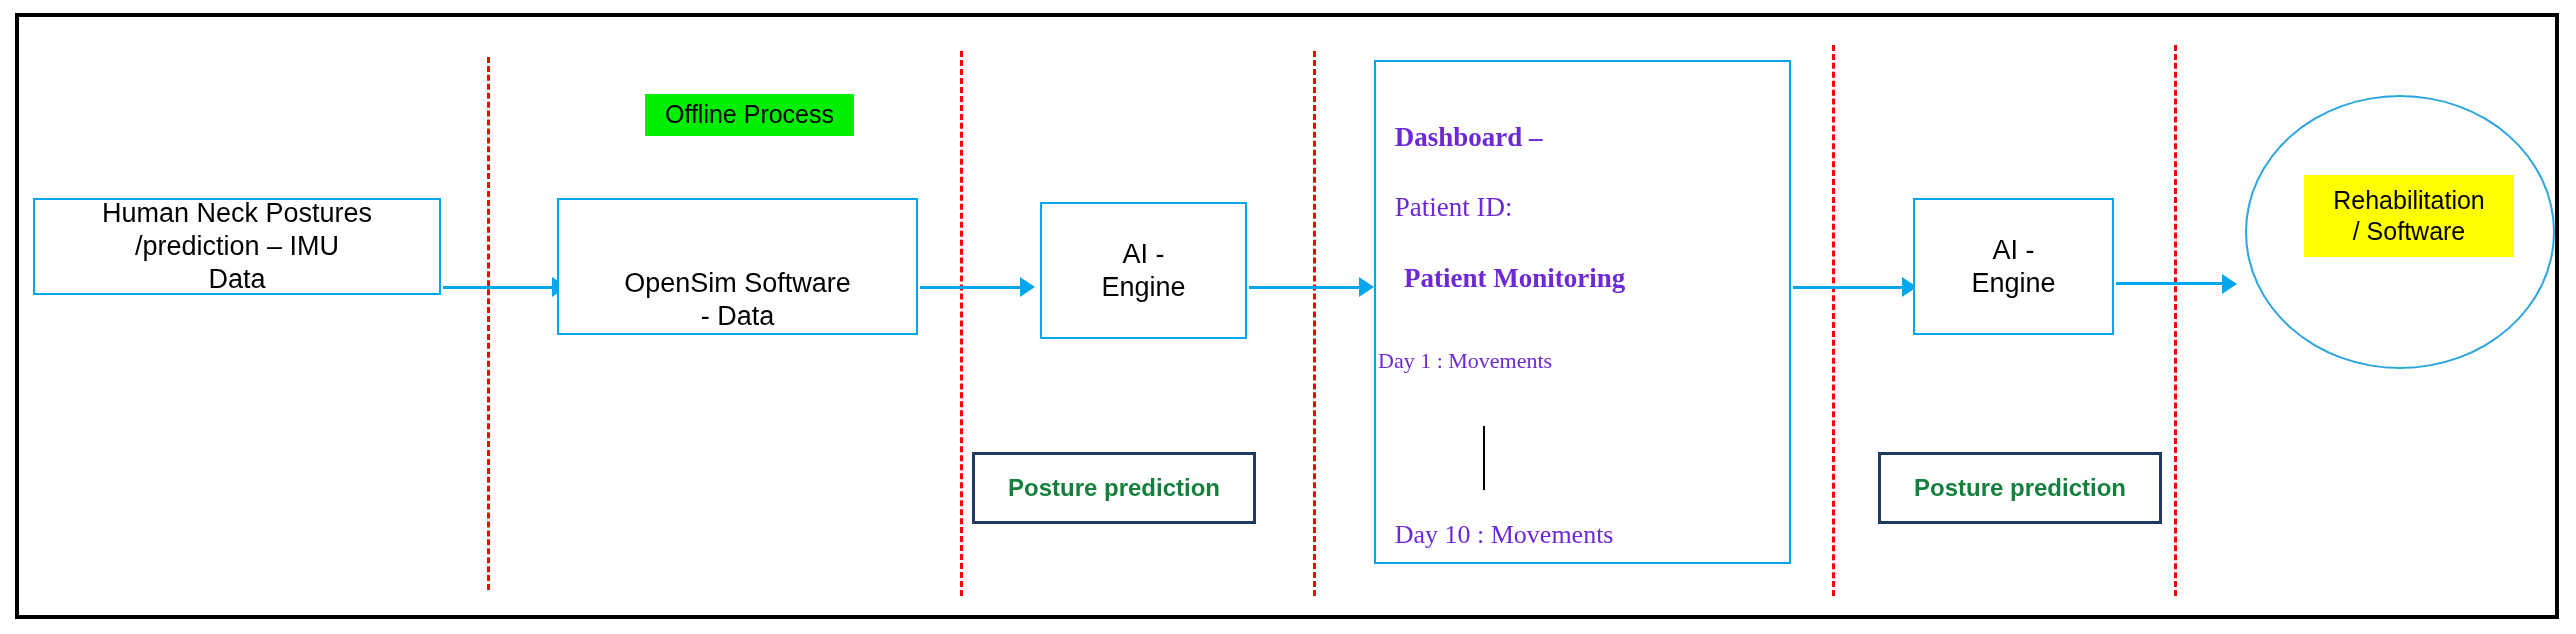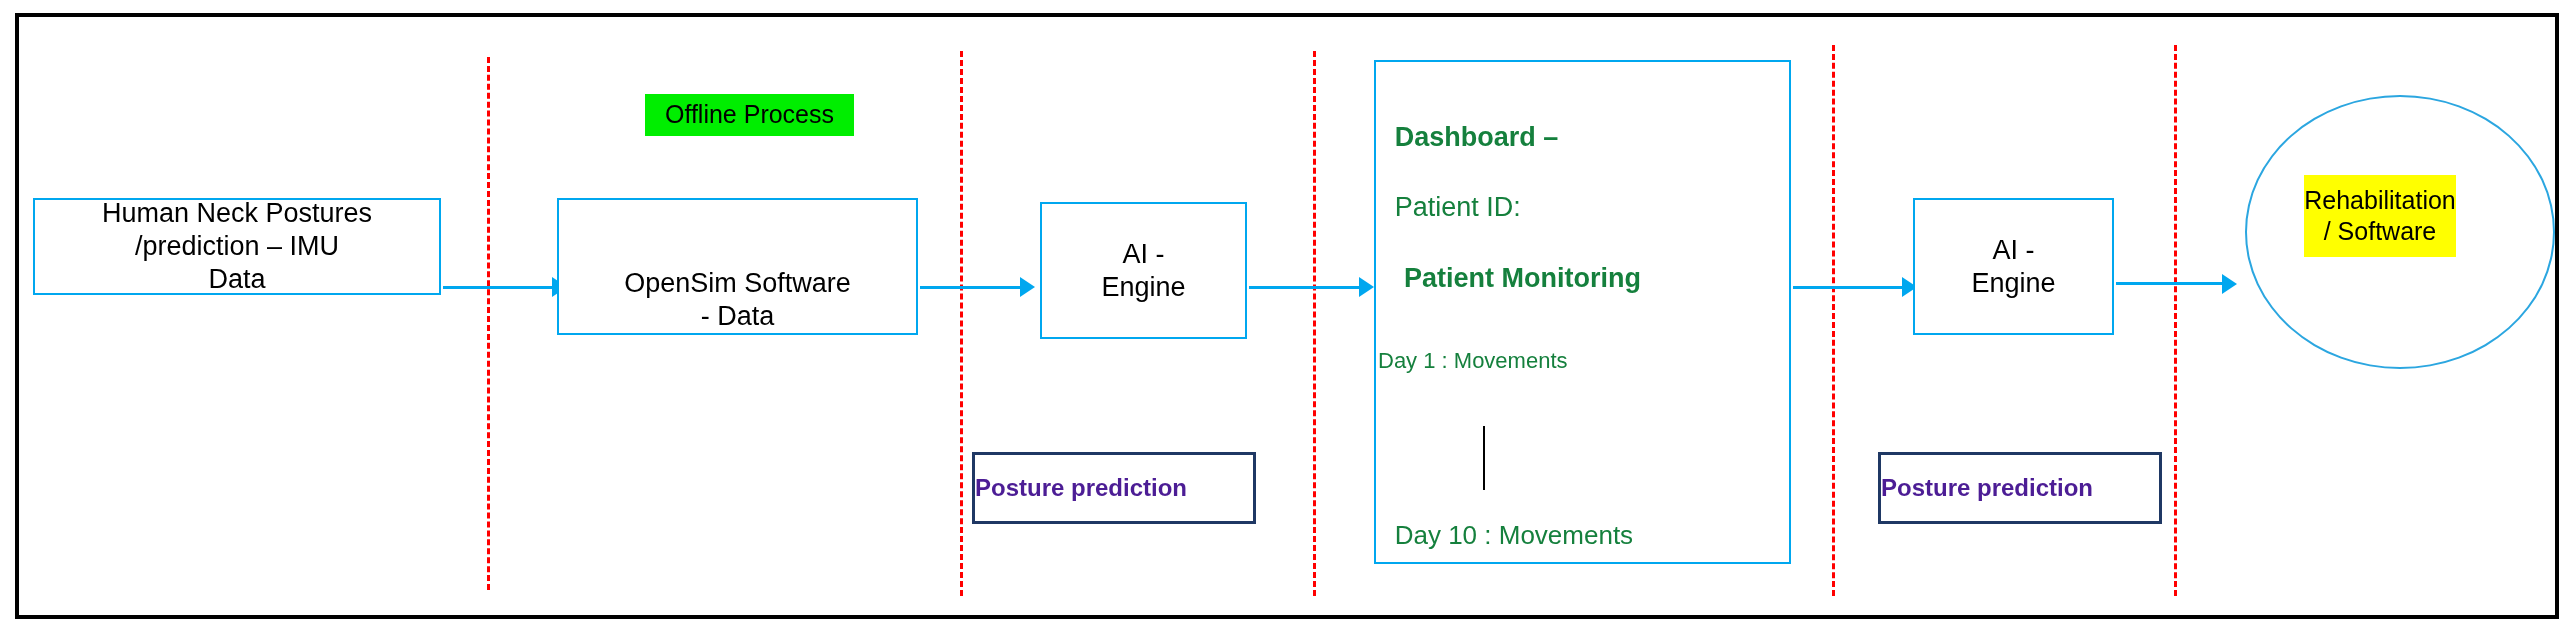--- a/index.html
+++ b/index.html
@@ -52,37 +52,39 @@
   .pbox .txt { width: 100%; padding: 0 4.7px; box-sizing: border-box; }
 
   
   .nbox {
     position: absolute;
     box-sizing: border-box;
     border: 3.5px solid #1f3864;
     background: #ffffff;
     display: flex;
     align-items: center;
+    justify-content: center;
     text-align: center;
     font-weight: bold;
-    color: #4c1d95;
+    color: #15803d;
   }
 
   
   .dashboard {
     position: absolute;
     box-sizing: border-box;
     border: 2.9px solid #00a7ef;
     background: #ffffff;
     color: #000000;
   }
   .dash-line {
     position: absolute;
     white-space: nowrap;
-    color: #15803d;
+    color: #6d28d9;
+    font-family: Liberation Serif, serif;
   }
   .dash-bold { font-weight: bold; }
   .vert-ellipsis {
     position: absolute;
     width: 0;
     border-left: 2.3px solid #000000;
   }
 
   
   .chip {
@@ -202,19 +204,19 @@
 
   <div class="nbox" style="left:1878px; top:452px; width:284px; height:72px; font-size:24px;">
     <span>Posture prediction</span>
   </div>
 
   <div class="conn" style="left:2116px; top:282px; width:111px;"></div>
   <div class="arrowhead" style="left:2222px; top:274px;"></div>
 
   <div class="ellipse" style="left:2245px; top:95px; width:310px; height:274px;"></div>
 
-  <div class="chip chip-yellow" style="left:2304px; top:175px; width:152px; height:82px; font-size:25px; flex-direction:column;">
+  <div class="chip chip-yellow" style="left:2304px; top:175px; width:210px; height:82px; font-size:25px; flex-direction:column;">
     <span>Rehabilitation</span>
     <span>/ Software</span>
   </div>
 
 </div>
 
 
 </body></html>

